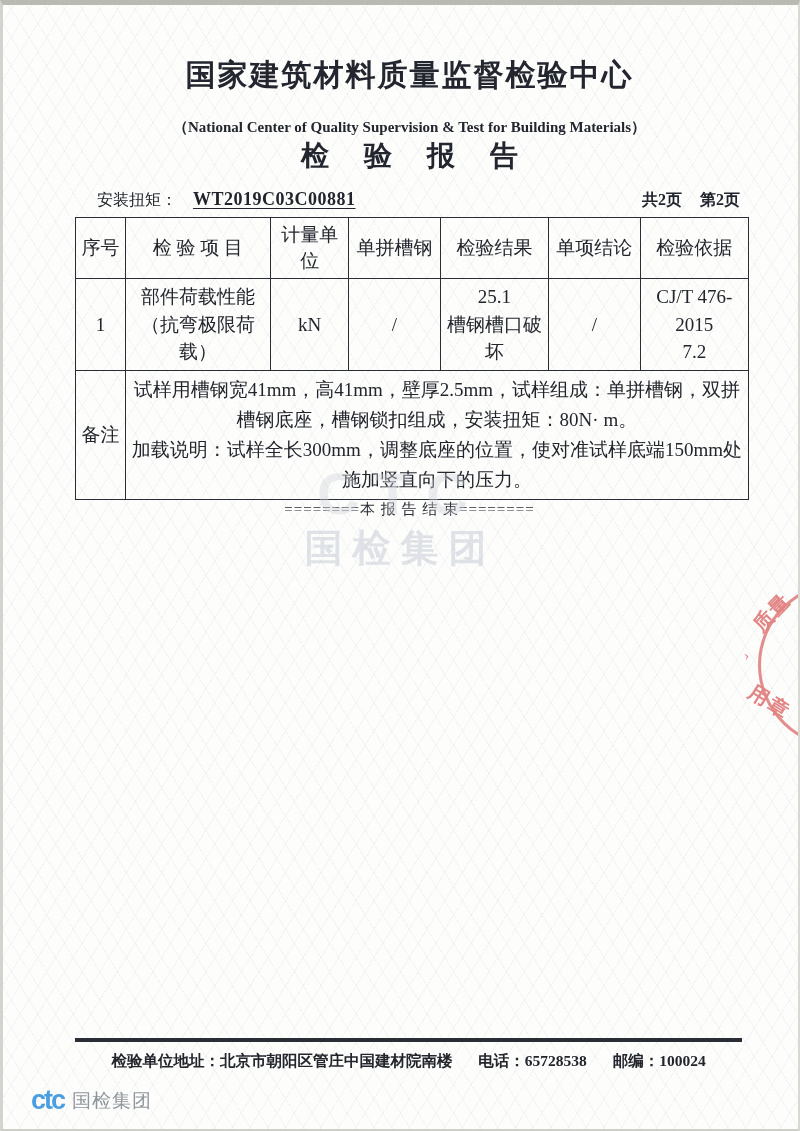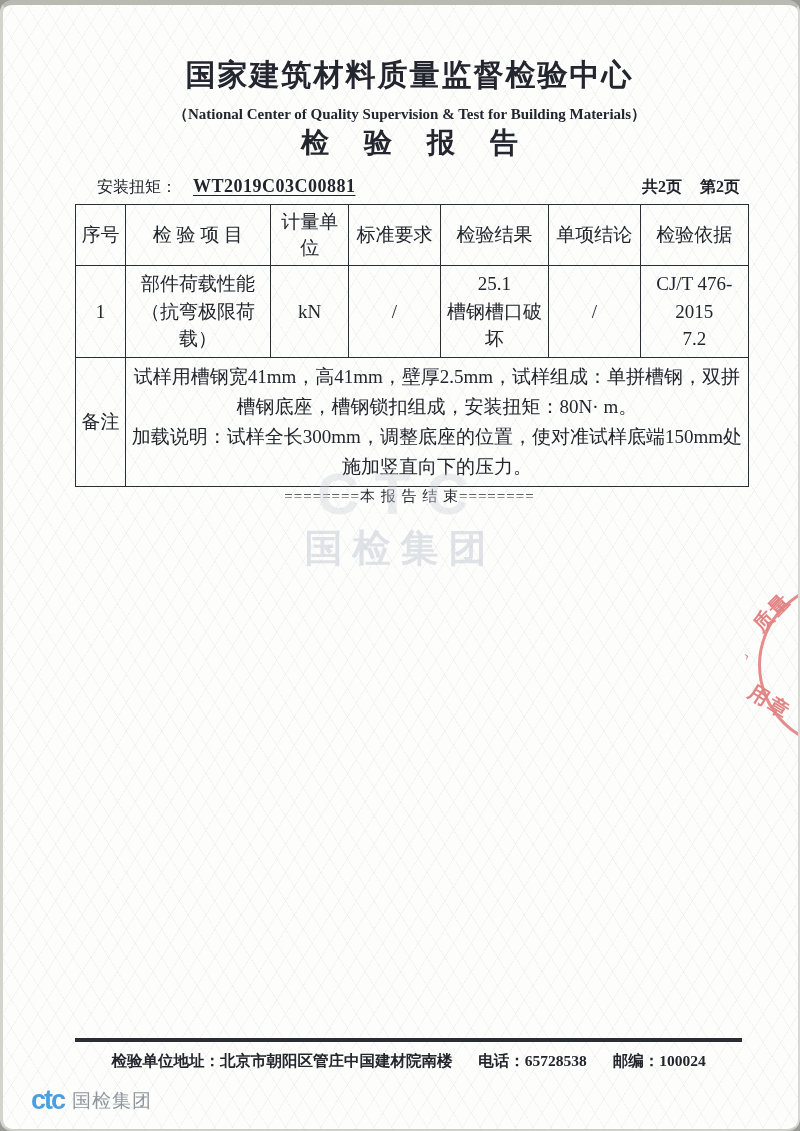--- a/index.html
+++ b/index.html
@@ -11,21 +11,20 @@
     width: 800px;
     height: 1131px;
     margin: 0 auto;
     background: #fdfdfc;
     border-top: 5px solid #b9bab2;
     border-left: 3px solid #d4d4ce;
     border-right: 2px solid #d9d9d3;
     border-bottom: 2px solid #cfcfc9;
     overflow: hidden;
     color: #21242c;
-    border-radius: 12px;
   }
   
   .page::before {
     content: "";
     position: absolute; inset: 0;
     background:
       repeating-linear-gradient(58deg, rgba(185,193,201,0.14) 0 1px, transparent 1px 15px),
       repeating-linear-gradient(-58deg, rgba(185,193,201,0.14) 0 1px, transparent 1px 15px);
     pointer-events: none;
   }
@@ -36,21 +35,21 @@
     text-align: center;
     font-size: 30px;
     font-weight: bold;
     letter-spacing: 2px;
     color: #23262e;
   }
   .title-en {
     text-align: center;
     font-size: 15px;
     font-weight: bold;
-    margin-top: 9px;
+    margin-top: 22px;
     color: #23262e;
   }
   .report-title {
     text-align: center;
     font-size: 28px;
     letter-spacing: 14px;
     margin-top: 0;
     text-indent: 14px;
     color: #23262e;
   }
@@ -241,21 +240,21 @@
         <col style="width:13.6%">
           <col style="width:16.1%">
           <col style="width:13.6%">
           <col style="width:16.1%">
       </colgroup>
       <thead>
         <tr>
           <th>序号</th>
           <th>检 验 项 目</th>
           <th>计量单位</th>
-          <th>标准要求</th>
+          <th>单拼槽钢</th>
           <th>检验结果</th>
           <th>单项结论</th>
           <th>检验依据</th>
         </tr>
       </thead>
       <tbody>
         <tr class="data-row">
           <td>1</td>
           <td>
             <span class="cell-line">部件荷载性能</span>

